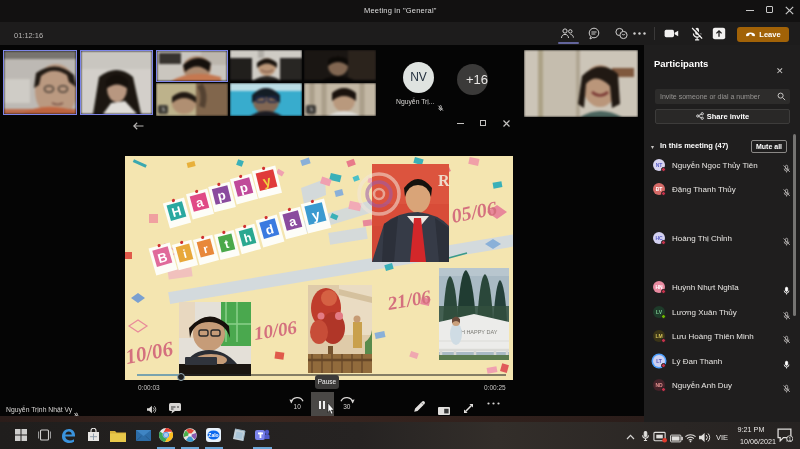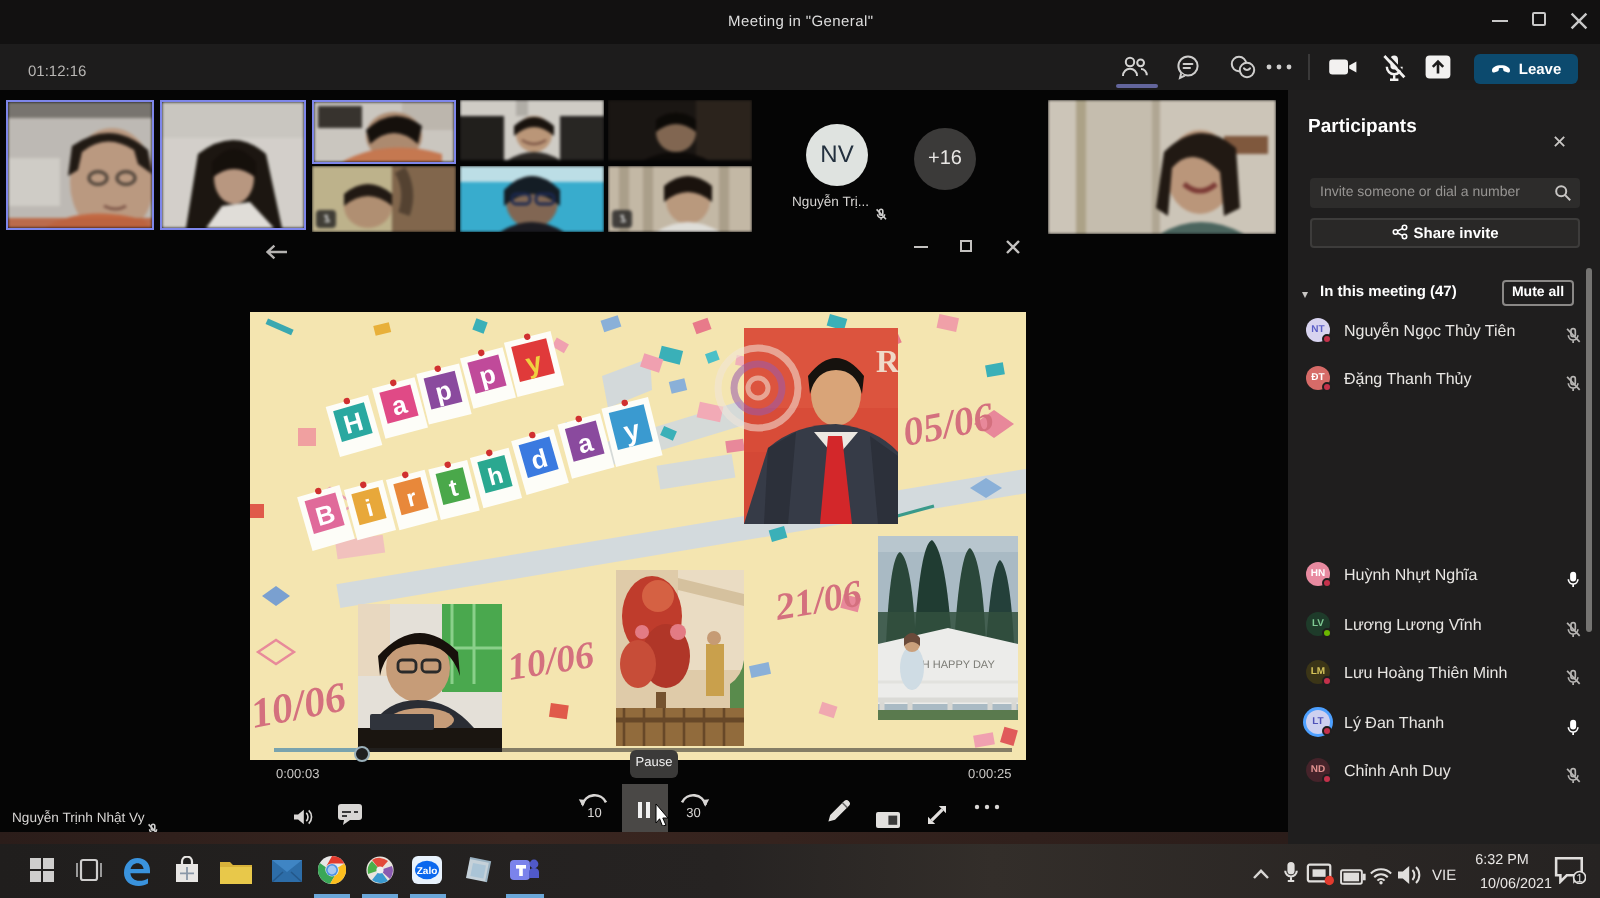--- a/index.html
+++ b/index.html
@@ -7,21 +7,21 @@
 .cam svg{filter:blur(.8px) saturate(.85) brightness(.96)}
 #root{position:relative;width:800px;height:449px;background:#0a0a0a}
 
 #titlebar{left:0;top:0;width:800px;height:22px;background:#121111;color:#dedede}
 #titlebar .t{left:364px;top:6px;font-size:7.5px;letter-spacing:.2px}
 
 #toolbar{left:0;top:22px;width:800px;height:23px;background:#1d1c1c}
 #timer{left:14px;top:30.5px;font-size:7.5px;color:#b8b6b4}
 .ticon{top:27px;width:14px;height:13px}
 .ticon svg{display:block}
-#leave{left:737px;top:27px;width:52px;height:15px;background:#0c4a6e;border-radius:3px;color:#fff;font-size:7.5px;font-weight:bold;text-align:center;line-height:15px}
+#leave{left:737px;top:27px;width:52px;height:15px;background:#a16207;border-radius:3px;color:#fff;font-size:7.5px;font-weight:bold;text-align:center;line-height:15px}
 
 #panel{left:644px;top:45px;width:156px;height:377px;background:#1f1e1e;color:#e8e6e3}
 .prow{position:absolute;left:0;width:156px;height:24px}
 .avatar{position:absolute;left:9px;top:0;width:12px;height:12px;border-radius:50%;font-size:5px;font-weight:bold;text-align:center;line-height:12px}
 .badge{position:absolute;left:17px;top:8px;width:5px;height:5px;border-radius:50%;background:#c4314b;border:1px solid #1f1e1e}
 .pname{position:absolute;left:28px;top:1.5px;font-size:8px;color:#e8e6e3;white-space:nowrap}
 .pmic{position:absolute;left:138px;top:1px}
 
 #taskbar{left:0;top:422px;width:800px;height:27px;background:linear-gradient(90deg,#201e1d 0%,#262322 45%,#332e2a 62%,#2a2624 85%,#262322 100%)}
 </style></head>
@@ -191,21 +191,21 @@
 
 <div class="abs" style="left:403px;top:62px;width:31px;height:31px;border-radius:50%;background:#dfe3e0;color:#23303e;font-size:12px;text-align:center;line-height:31px">NV</div>
 <div class="abs" style="left:396px;top:98px;width:46px;font-size:6.8px;color:#d8d6d4;white-space:nowrap">Nguyễn Trị...</div>
 <div class="abs" style="left:437px;top:98px"><svg width="7" height="7" viewBox="0 0 14 14">
         <g fill="none" stroke="#cfcecd" stroke-width="1.6">
           <rect x="5.4" y="1.2" width="3.4" height="6" rx="1.7"></rect>
           <path d="M3.6 6.2a3.5 3.5 0 0 0 7 0M7.1 9.7v2"></path>
           <path d="M2.6 1.4l9.4 9.8"></path>
         </g>
       </svg></div>
-<div class="abs" style="left:457px;top:64px;width:31px;height:31px;border-radius:50%;background:#3b3a39;color:#e8e6e4;font-size:10px;text-align:center;line-height:31px">+16</div>
+<div class="abs" style="left:457px;top:64px;width:31px;height:31px;border-radius:50%;background:#3b3a39;color:#e8e6e4;font-size:13px;text-align:right;line-height:31px">+16</div>
 
 <div class="abs cam" style="left:524px;top:50px;width:114px;height:67px;overflow:hidden">
 <svg width="114" height="67">
         <rect width="114" height="67" fill="#d6cdbd"></rect>
         <rect x="18" y="0" width="34" height="67" fill="#cfc5b2"></rect>
         <rect x="14" y="0" width="5" height="67" fill="#b5a988"></rect>
         <rect x="52" y="0" width="4" height="67" fill="#b9ad96"></rect>
         <rect x="88" y="18" width="22" height="9" fill="#8a5a3a"></rect>
         <ellipse cx="76" cy="36" rx="17" ry="21" fill="#c79b79"></ellipse>
         <path d="M58 26 q18 -18 36 -2 l2 30 -8 4 -2 -22 q-14 -14 -24 -2 l-2 24 -6 -4z" fill="#241a12"></path>
@@ -252,35 +252,47 @@
         <div class="badge"></div>
         <div class="pname">Đặng Thanh Thủy</div>
         <div class="pmic"><svg width="9" height="10" viewBox="0 0 14 14">
             <g fill="none" stroke="#b8b6b4" stroke-width="1.3">
               <rect x="5.4" y="1.2" width="3.4" height="6.4" rx="1.7"></rect>
               <path d="M3.4 6.4a3.7 3.7 0 0 0 7.4 0M7.1 10.1v2.4"></path>
               <path d="M2.4 1.4l9.8 10.2"></path>
             </g>
           </svg></div>
       </div>
+<div class="prow" style="top:187px">
+        <div class="avatar" style="background:#d4d2f2;color:#5b5fc7">HC</div>
+        <div class="badge"></div>
+        <div class="pname">Hoàng Thị Chỉnh</div>
+        <div class="pmic"><svg width="9" height="10" viewBox="0 0 14 14">
+            <g fill="none" stroke="#b8b6b4" stroke-width="1.3">
+              <rect x="5.4" y="1.2" width="3.4" height="6.4" rx="1.7"></rect>
+              <path d="M3.4 6.4a3.7 3.7 0 0 0 7.4 0M7.1 10.1v2.4"></path>
+              <path d="M2.4 1.4l9.8 10.2"></path>
+            </g>
+          </svg></div>
+      </div>
 <div class="prow" style="top:236px">
         <div class="avatar" style="background:#e88aa0;color:#fff">HN</div>
         <div class="badge"></div>
         <div class="pname">Huỳnh Nhựt Nghĩa</div>
         <div class="pmic"><svg width="9" height="10" viewBox="0 0 14 14">
             <g fill="none" stroke="#fff" stroke-width="1.3">
               <rect x="5.4" y="1.2" width="3.4" height="6.4" rx="1.7" fill="#fff"></rect>
               <path d="M3.4 6.4a3.7 3.7 0 0 0 7.4 0M7.1 10.1v2.4"></path>
             </g>
           </svg></div>
       </div>
 <div class="prow" style="top:261px">
         <div class="avatar" style="background:#1e3b2a;color:#7ec993">LV</div>
         <div class="badge" style="background:#6bb700"></div>
-        <div class="pname">Lương Lương Vĩnh</div>
+        <div class="pname">Lương Xuân Thủy</div>
         <div class="pmic"><svg width="9" height="10" viewBox="0 0 14 14">
             <g fill="none" stroke="#b8b6b4" stroke-width="1.3">
               <rect x="5.4" y="1.2" width="3.4" height="6.4" rx="1.7"></rect>
               <path d="M3.4 6.4a3.7 3.7 0 0 0 7.4 0M7.1 10.1v2.4"></path>
               <path d="M2.4 1.4l9.8 10.2"></path>
             </g>
           </svg></div>
       </div>
 <div class="prow" style="top:310px">
         <div class="avatar" style="background:#cdd0f0;color:#4f52b8;box-shadow:0 0 0 1.5px #4da0ff">LT</div>
@@ -301,21 +313,21 @@
             <g fill="none" stroke="#b8b6b4" stroke-width="1.3">
               <rect x="5.4" y="1.2" width="3.4" height="6.4" rx="1.7"></rect>
               <path d="M3.4 6.4a3.7 3.7 0 0 0 7.4 0M7.1 10.1v2.4"></path>
               <path d="M2.4 1.4l9.8 10.2"></path>
             </g>
           </svg></div>
       </div>
 <div class="prow" style="top:334px">
         <div class="avatar" style="background:#45232a;color:#e2918f">ND</div>
         <div class="badge"></div>
-        <div class="pname">Chỉnh Anh Duy</div>
+        <div class="pname">Nguyễn Anh Duy</div>
         <div class="pmic"><svg width="9" height="10" viewBox="0 0 14 14">
             <g fill="none" stroke="#b8b6b4" stroke-width="1.3">
               <rect x="5.4" y="1.2" width="3.4" height="6.4" rx="1.7"></rect>
               <path d="M3.4 6.4a3.7 3.7 0 0 0 7.4 0M7.1 10.1v2.4"></path>
               <path d="M2.4 1.4l9.8 10.2"></path>
             </g>
           </svg></div>
       </div>
 </div>
 
@@ -698,21 +710,21 @@
       </svg>
 <svg class="abs" style="left:685px;top:11px" width="11" height="10" viewBox="0 0 13 10">
         <path d="M.5 3.5a8.5 8.5 0 0 1 12 0M2.5 5.7a5.5 5.5 0 0 1 8 0M4.4 7.7a2.8 2.8 0 0 1 4.2 0" fill="none" stroke="#e0dedc" stroke-width="1.2"></path>
         <circle cx="6.5" cy="9" r="1" fill="#e0dedc"></circle>
       </svg>
 <svg class="abs" style="left:699px;top:10px" width="12" height="11" viewBox="0 0 12 10">
         <path d="M0 3.2h2.4L5.6.5v9L2.4 6.8H0z" fill="#e0dedc"></path>
         <path d="M7.2 2.5a3.6 3.6 0 0 1 0 5M9 1a5.6 5.6 0 0 1 0 8" stroke="#e0dedc" stroke-width="1" fill="none"></path>
       </svg>
 <div class="abs" style="left:716px;top:11px;font-size:7.5px;color:#e8e6e4">VIE</div>
-<div class="abs" style="left:726px;top:3px;width:50px;text-align:center;font-size:7.2px;color:#e8e6e4">6:32 PM</div>
+<div class="abs" style="left:726px;top:3px;width:50px;text-align:center;font-size:7.2px;color:#e8e6e4">9:21 PM</div>
 <div class="abs" style="left:726px;top:15px;width:50px;text-align:right;font-size:7.2px;color:#e8e6e4">10/06/2021</div>
 <svg class="abs" style="left:777px;top:6px" width="16" height="14" viewBox="0 0 15 13">
         <path d="M1 1h12v8H6l-3 3V9H1z" fill="none" stroke="#e0dedc" stroke-width="1.2"></path>
         <path d="M9 9h4L9 13z" fill="#e0dedc"></path>
         <circle cx="12" cy="10" r="2.8" fill="#1c1b1b" stroke="#e0dedc" stroke-width=".8"></circle>
         <text x="12" y="12.2" font-size="5.5" fill="#e0dedc" text-anchor="middle" font-family="Liberation Sans">1</text>
       </svg>
 </div>
 </div>
 </body></html>

